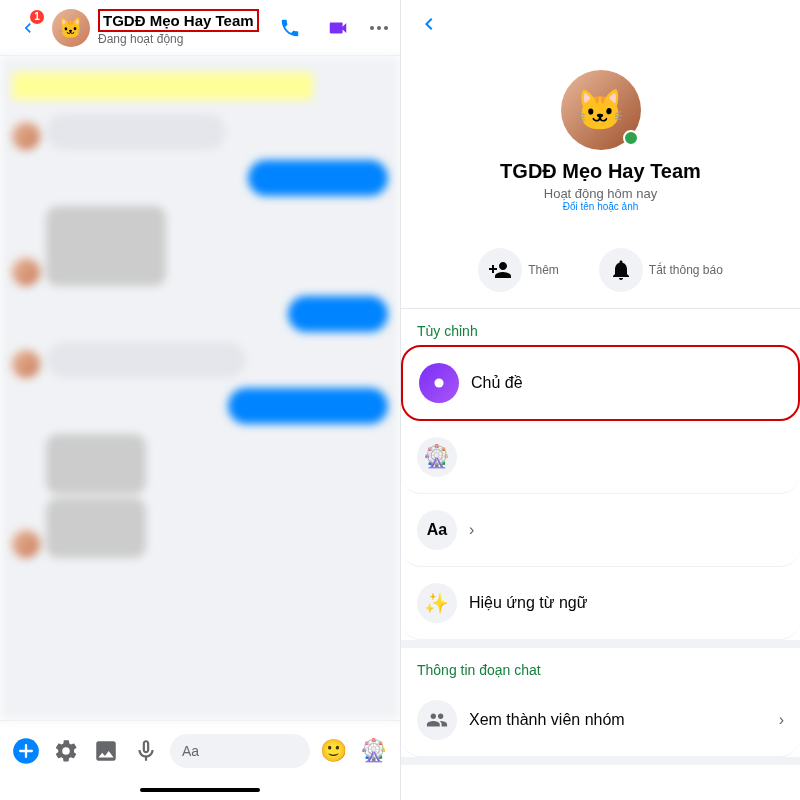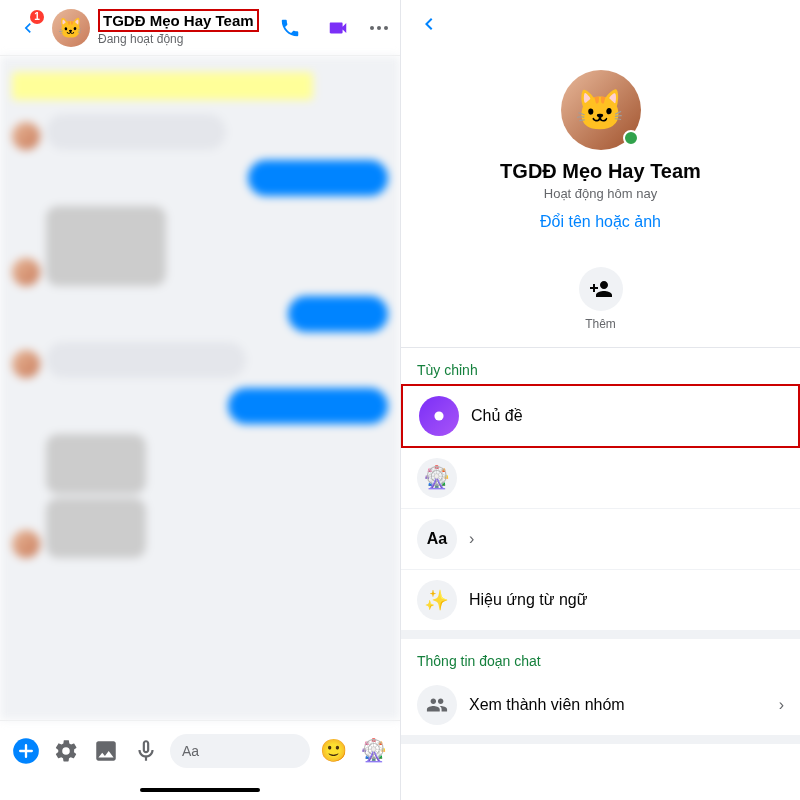--- a/index.html
+++ b/index.html
@@ -274,38 +274,38 @@
       text-align: center;
     }
 
     .profile-subtitle {
       font-size: 13px;
       color: #65676b;
       margin-top: 3px;
     }
 
     .profile-edit-link {
-      font-size: 16px;
+      font-size: 10px;
       color: #0084ff;
-      margin-top: 12px;
+      margin-top: 0;
       font-weight: 500;
       cursor: pointer;
     }
 
     .action-buttons {
       display: flex;
       justify-content: center;
       gap: 40px;
       padding: 16px 0;
       border-bottom: 1px solid #e4e6eb;
     }
 
     .action-btn {
       display: flex;
-      flex-direction: column;
+      flex-direction: row;
       align-items: center;
       gap: 6px;
       cursor: pointer;
     }
 
     .action-btn-icon {
       width: 44px;
       height: 44px;
       border-radius: 50%;
       background: #f0f2f5;
@@ -323,25 +323,26 @@
     .section-label {
       font-size: 14px;
       color: #15803d;
       font-weight: 500;
       padding: 14px 16px 6px;
     }
 
     .menu-item {
       display: flex;
       align-items: center;
-      padding: 10px 16px;
+      padding: 16px 16px;
       gap: 12px;
       cursor: pointer;
       border-bottom: 1px solid #f0f2f5;
       position: relative;
+      border-radius: 20px;
     }
 
     .menu-item.highlighted {
       border: 2px solid #cc0000;
       margin: 0 0;
     }
 
     .menu-icon {
       width: 40px;
       height: 40px;
@@ -507,20 +508,28 @@
 
   <div class="action-buttons">
     <div class="action-btn">
       <div class="action-btn-icon">
         <svg width="24" height="24" viewBox="0 0 24 24" fill="#050505">
           <path d="M15 12c2.21 0 4-1.79 4-4s-1.79-4-4-4-4 1.79-4 4 1.79 4 4 4zm-9-2V7H4v3H1v2h3v3h2v-3h3v-2H6zm9 4c-2.67 0-8 1.34-8 4v2h16v-2c0-2.66-5.33-4-8-4z"></path>
         </svg>
       </div>
       <div class="action-btn-label">Thêm</div>
     </div>
+    <div class="action-btn">
+      <div class="action-btn-icon">
+        <svg width="24" height="24" viewBox="0 0 24 24" fill="#050505">
+          <path d="M12 22c1.1 0 2-.9 2-2h-4c0 1.1.9 2 2 2zm6-6v-5c0-3.07-1.64-5.64-4.5-6.32V4c0-.83-.67-1.5-1.5-1.5s-1.5.67-1.5 1.5v.68C7.63 5.36 6 7.92 6 11v5l-2 2v1h16v-1l-2-2z"></path>
+        </svg>
+      </div>
+      <div class="action-btn-label">Tắt thông báo</div>
+    </div>
   </div>
 
   <div>
     <div class="section-label">Tùy chỉnh</div>
 
     <div class="menu-item highlighted">
       <div class="menu-icon purple-bg">
         <svg width="22" height="22" viewBox="0 0 24 24" fill="white">
           <circle cx="12" cy="12" r="5"></circle>
         </svg>

